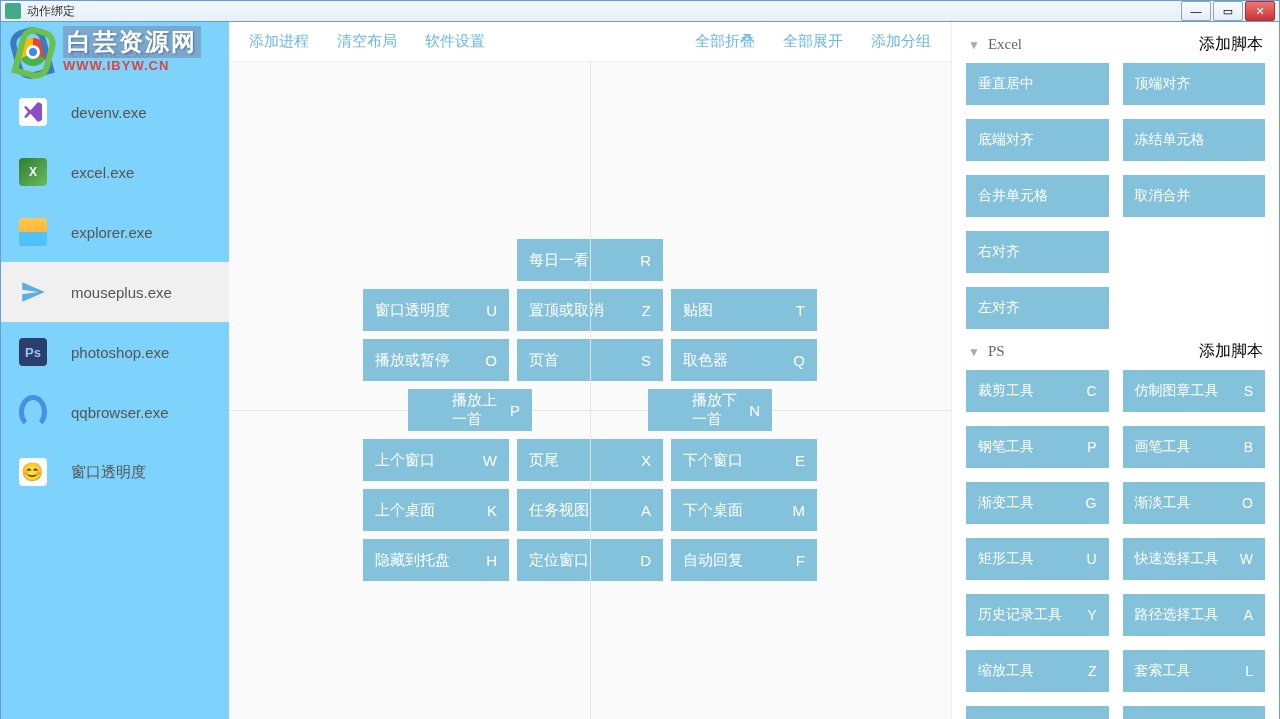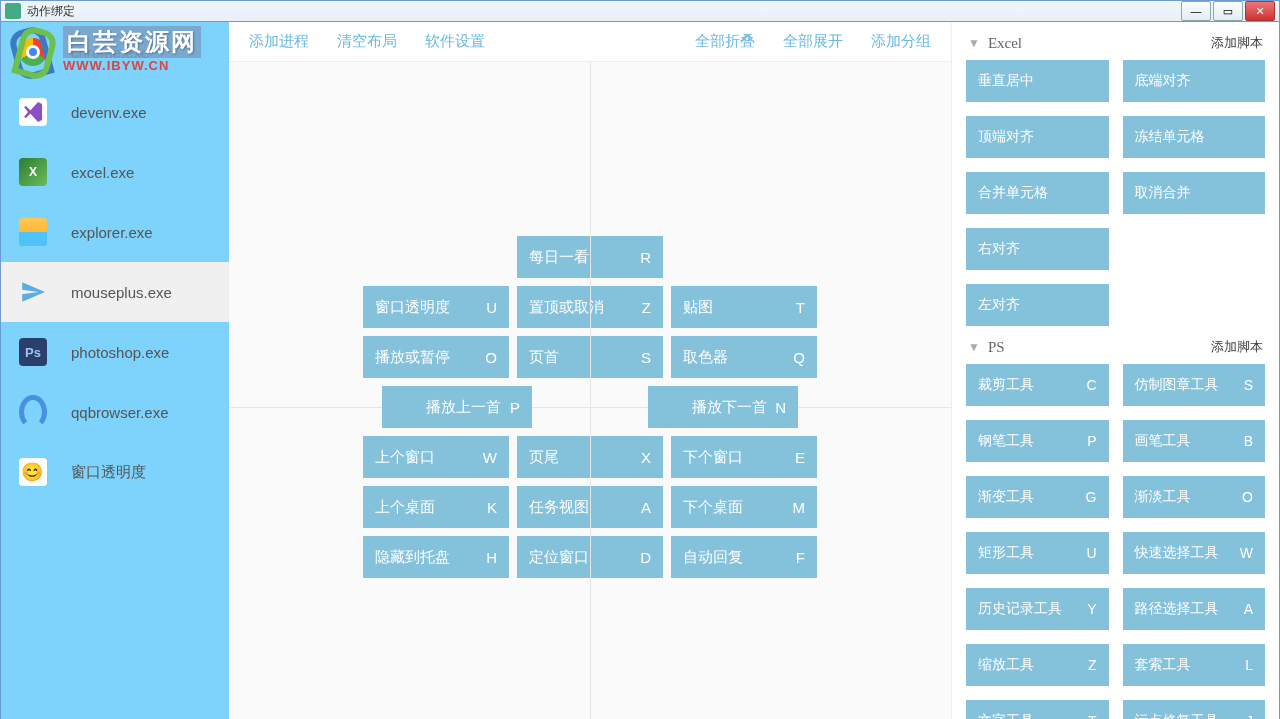--- a/index.html
+++ b/index.html
@@ -51,28 +51,28 @@
     .canvas { flex: 1; position: relative; background: #fafafa; }
     .canvas::before { content:''; position:absolute; left:0; right:0; top:50%; height:1px; background:#e5e5e5; }
     .canvas::after { content:''; position:absolute; top:0; bottom:0; left:50%; width:1px; background:#e5e5e5; }
     
     .action-grid { position:absolute; left:50%; top:50%; transform:translate(-50%, -50%); display:grid; grid-template-columns: repeat(3, 146px); grid-template-rows: repeat(7, 42px); gap: 8px; }
     .action-cell { background: #84c1da; color: #fff; display: flex; align-items: center; padding: 0 12px; font-size: 15px; cursor:pointer; }
     .action-cell.empty { background: transparent; pointer-events:none; }
     .action-cell .key { margin-left: auto; }
     
     .row4 { display:flex; gap:8px; justify-content:center; grid-column: 1 / span 3; }
-    .row4 .action-cell { width: 150px; height:42px;padding-left:44px; }
+    .row4 .action-cell { width: 124px; height:42px;padding-left:44px; }
     .row4 .gap-center { width: 100px; }
     
     .rightpanel { width: 328px; background: #fff; border-left: 1px solid #eee; overflow-y:auto; padding-bottom:10px; }
     .group-header { display: flex; align-items: center; padding: 12px 16px 8px; }
     .group-arrow { color: #aaa; margin-right: 8px; font-size:12px;}
     .group-title { font-size: 15px; color: #666; font-weight:500; flex:1;font-family:Liberation Serif, serif; }
-    .group-add { color: #404040; font-size:13px; cursor:pointer; }
+    .group-add { color: #000000; font-size:16px; cursor:pointer; }
     .script-btns { display: grid; grid-template-columns: 1fr 1fr; gap: 14px; padding: 0 14px; }
     .script-btn { height: 42px; background: #84c1da; color: #fff; display:flex; align-items:center; padding:0 12px; font-size:14px; cursor:pointer; }
     .script-btn .key { margin-left:auto; }
     .script-btn.solo { grid-column: 1; }
     
     ::-webkit-scrollbar { width: 16px; }
     ::-webkit-scrollbar-track { background: #f0f0f0; }
     ::-webkit-scrollbar-thumb { background: #cdcdcd; border-radius:2px; }
     ::-webkit-scrollbar-button { background:#f0f0f0; height:16px; }
   </style>
@@ -240,24 +240,24 @@
         <div class="group-header">
           <span class="group-arrow">▼</span>
           <span class="group-title">Excel</span>
           <span class="group-add">添加脚本</span>
         </div>
         <div class="script-btns">
           <div class="script-btn">
             <span>垂直居中</span>
           </div>
           <div class="script-btn">
+            <span>顶端对齐</span>
+          </div>
+          <div class="script-btn">
             <span>底端对齐</span>
-          </div>
-          <div class="script-btn">
-            <span>顶端对齐</span>
           </div>
           <div class="script-btn">
             <span>冻结单元格</span>
           </div>
           <div class="script-btn">
             <span>合并单元格</span>
           </div>
           <div class="script-btn">
             <span>取消合并</span>
           </div>

